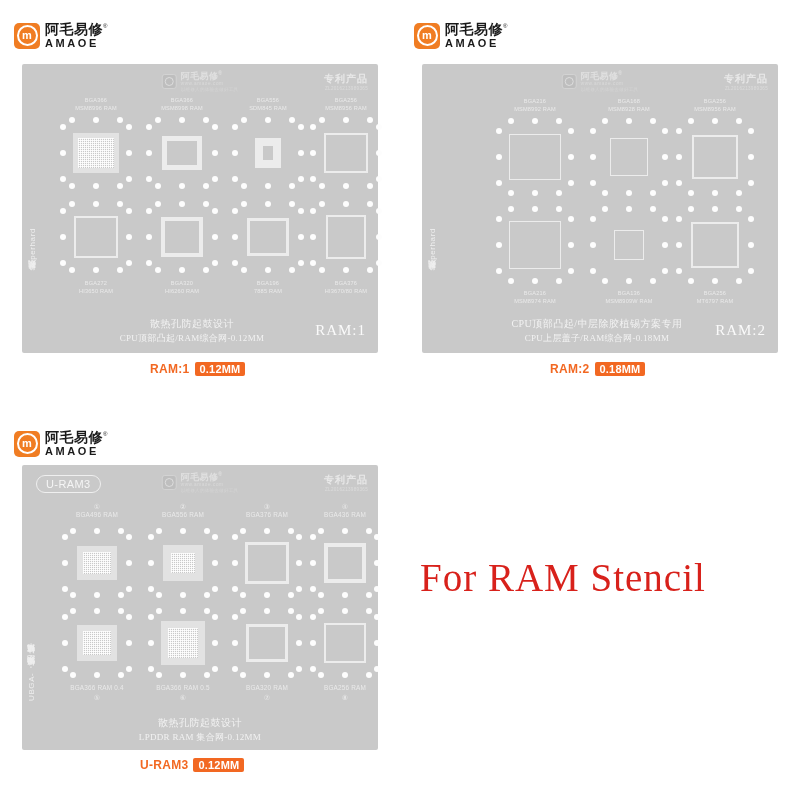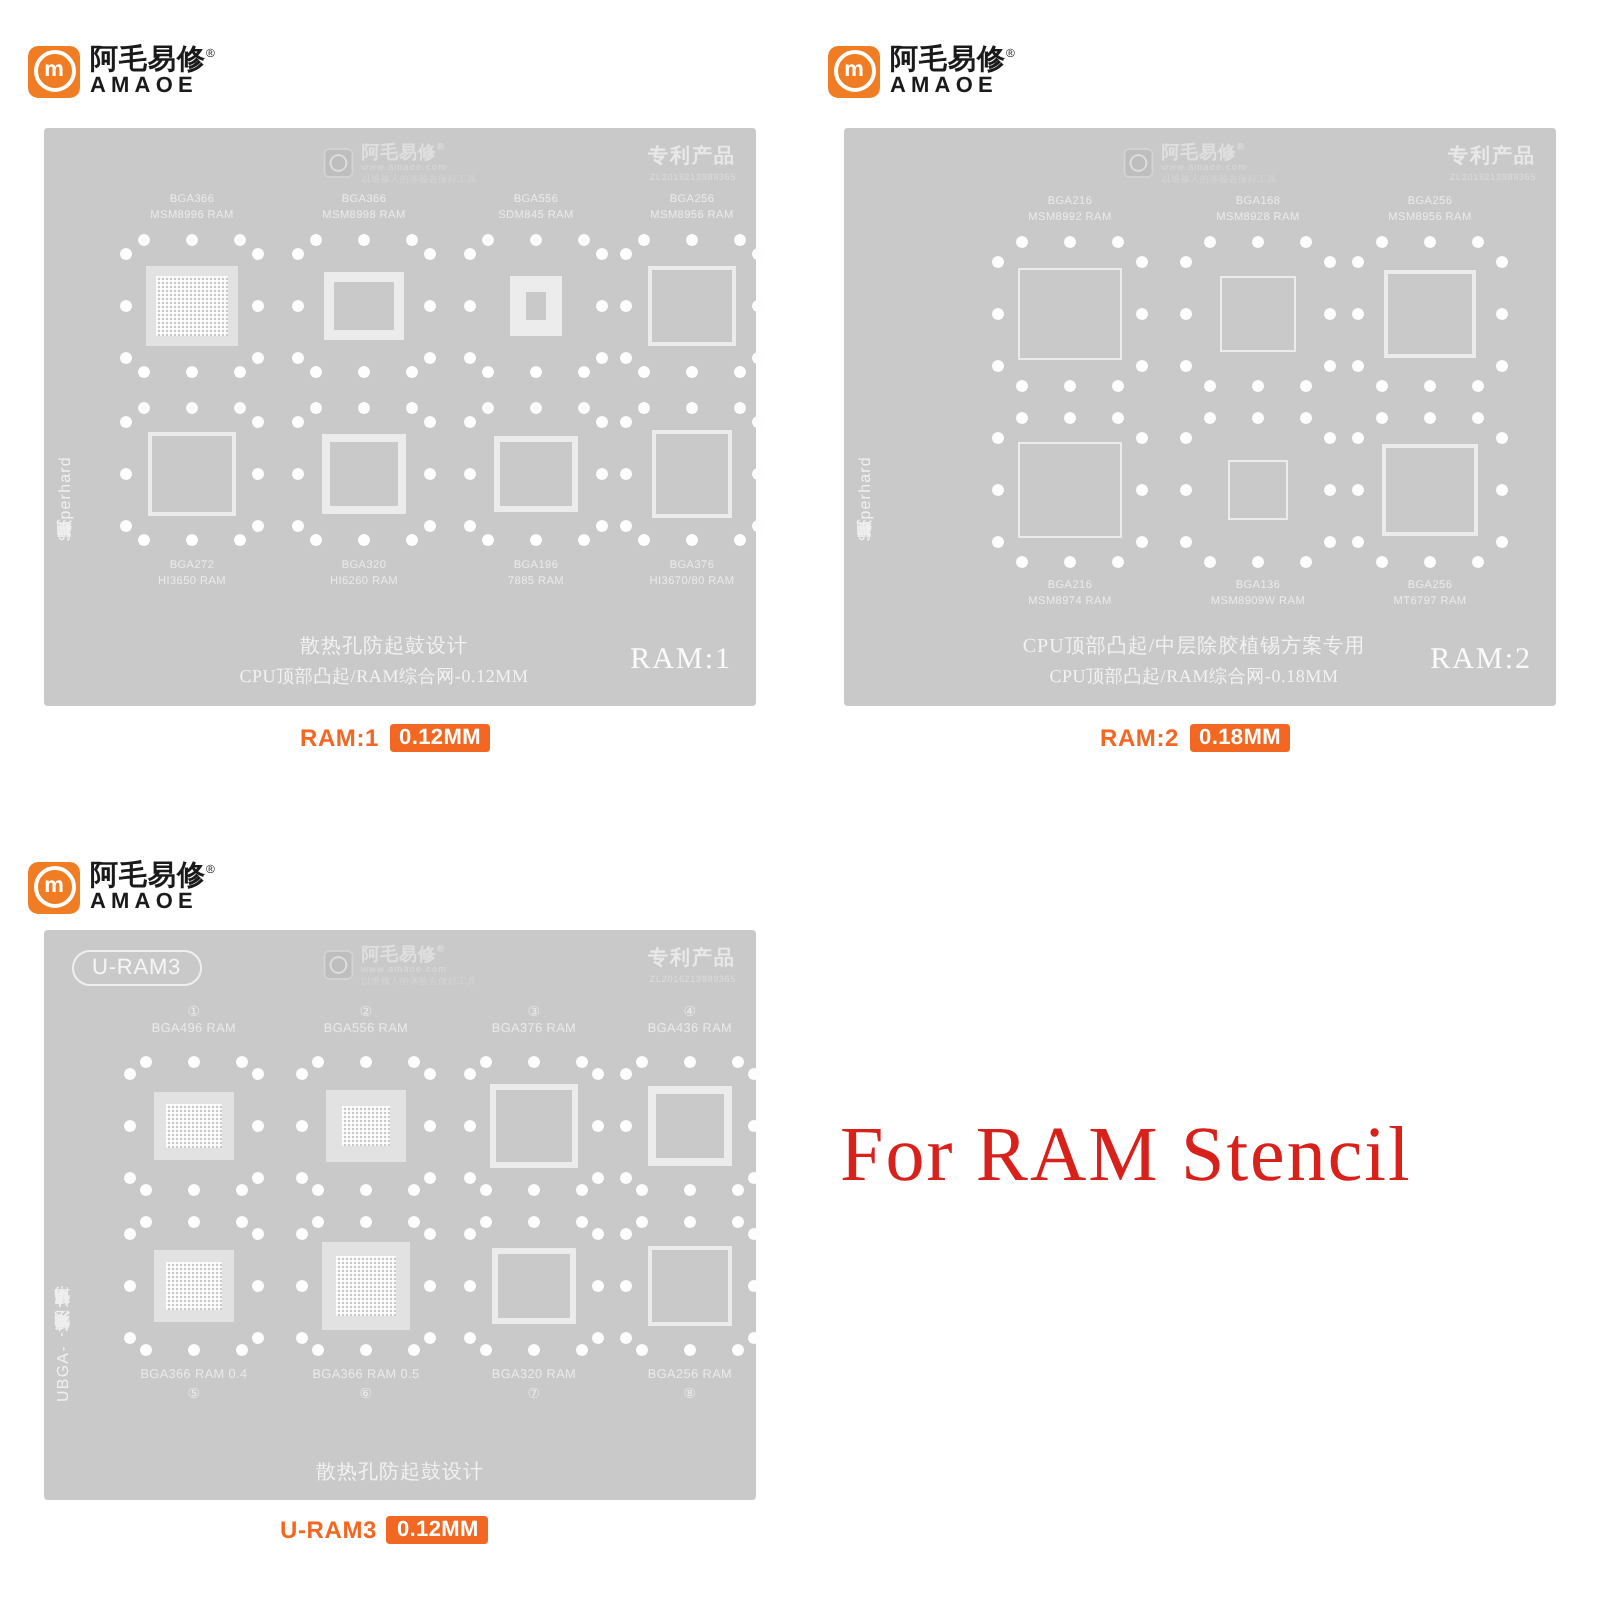--- a/index.html
+++ b/index.html
@@ -382,21 +382,21 @@
         </div>
       </div>
       <div class="patent">
         <div class="p1">专利产品</div>
         <div class="p2">ZL2016213989365</div>
       </div>
       <div class="vertical-tag" style="left:6px; top:62px; height:150px;">超硬系列 Superhard</div>
 
       <div class="plate-footer" style="left:60px; bottom:8px; width:230px;">
         <div class="f1">CPU顶部凸起/中层除胶植锡方案专用</div>
-        <div class="f2">CPU顶部凸起/RAM综合网-0.18MM</div>
+        <div class="f2">CPU上层盖子/RAM综合网-0.18MM</div>
       </div>
       <div class="plate-ram">RAM:2</div>
     <div class="cell" style="left: 74px; top: 54px; width: 78px; height: 78px;">
           <div class="pad" style="left: 12px; top: 0px; width: 6px; height: 6px;"></div>
           <div class="pad" style="left: 12px; top: 72px; width: 6px; height: 6px;"></div>
           <div class="pad" style="left: 36px; top: 0px; width: 6px; height: 6px;"></div>
           <div class="pad" style="left: 36px; top: 72px; width: 6px; height: 6px;"></div>
           <div class="pad" style="left: 60px; top: 0px; width: 6px; height: 6px;"></div>
           <div class="pad" style="left: 60px; top: 72px; width: 6px; height: 6px;"></div>
           <div class="pad" style="left: 0px; top: 10px; width: 6px; height: 6px;"></div>
@@ -539,20 +539,21 @@
       <div class="patent">
         <div class="p1">专利产品</div>
         <div class="p2">ZL2016213989365</div>
       </div>
 
       <div class="uram-badge" style="left:14px; top:10px;">U-RAM3</div>
       <div class="vertical-tag" style="left:5px; top:46px; height:190px;">UBGA-植锡专家系列，让植锡更简单!</div>
 
       <div class="plate-footer" style="left:78px; bottom:6px; width:200px;">
         <div class="f1">散热孔防起鼓设计</div>
+        <div class="f2">LPDDR RAM 集合网-0.12MM</div>
       </div>
     <div class="cell" style="left: 40px; top: 63px; width: 70px; height: 70px;">
           <div class="pad" style="left: 8px; top: 0px; width: 6px; height: 6px;"></div>
           <div class="pad" style="left: 8px; top: 64px; width: 6px; height: 6px;"></div>
           <div class="pad" style="left: 32px; top: 0px; width: 6px; height: 6px;"></div>
           <div class="pad" style="left: 32px; top: 64px; width: 6px; height: 6px;"></div>
           <div class="pad" style="left: 56px; top: 0px; width: 6px; height: 6px;"></div>
           <div class="pad" style="left: 56px; top: 64px; width: 6px; height: 6px;"></div>
           <div class="pad" style="left: 0px; top: 6px; width: 6px; height: 6px;"></div>
           <div class="pad" style="left: 64px; top: 6px; width: 6px; height: 6px;"></div>

